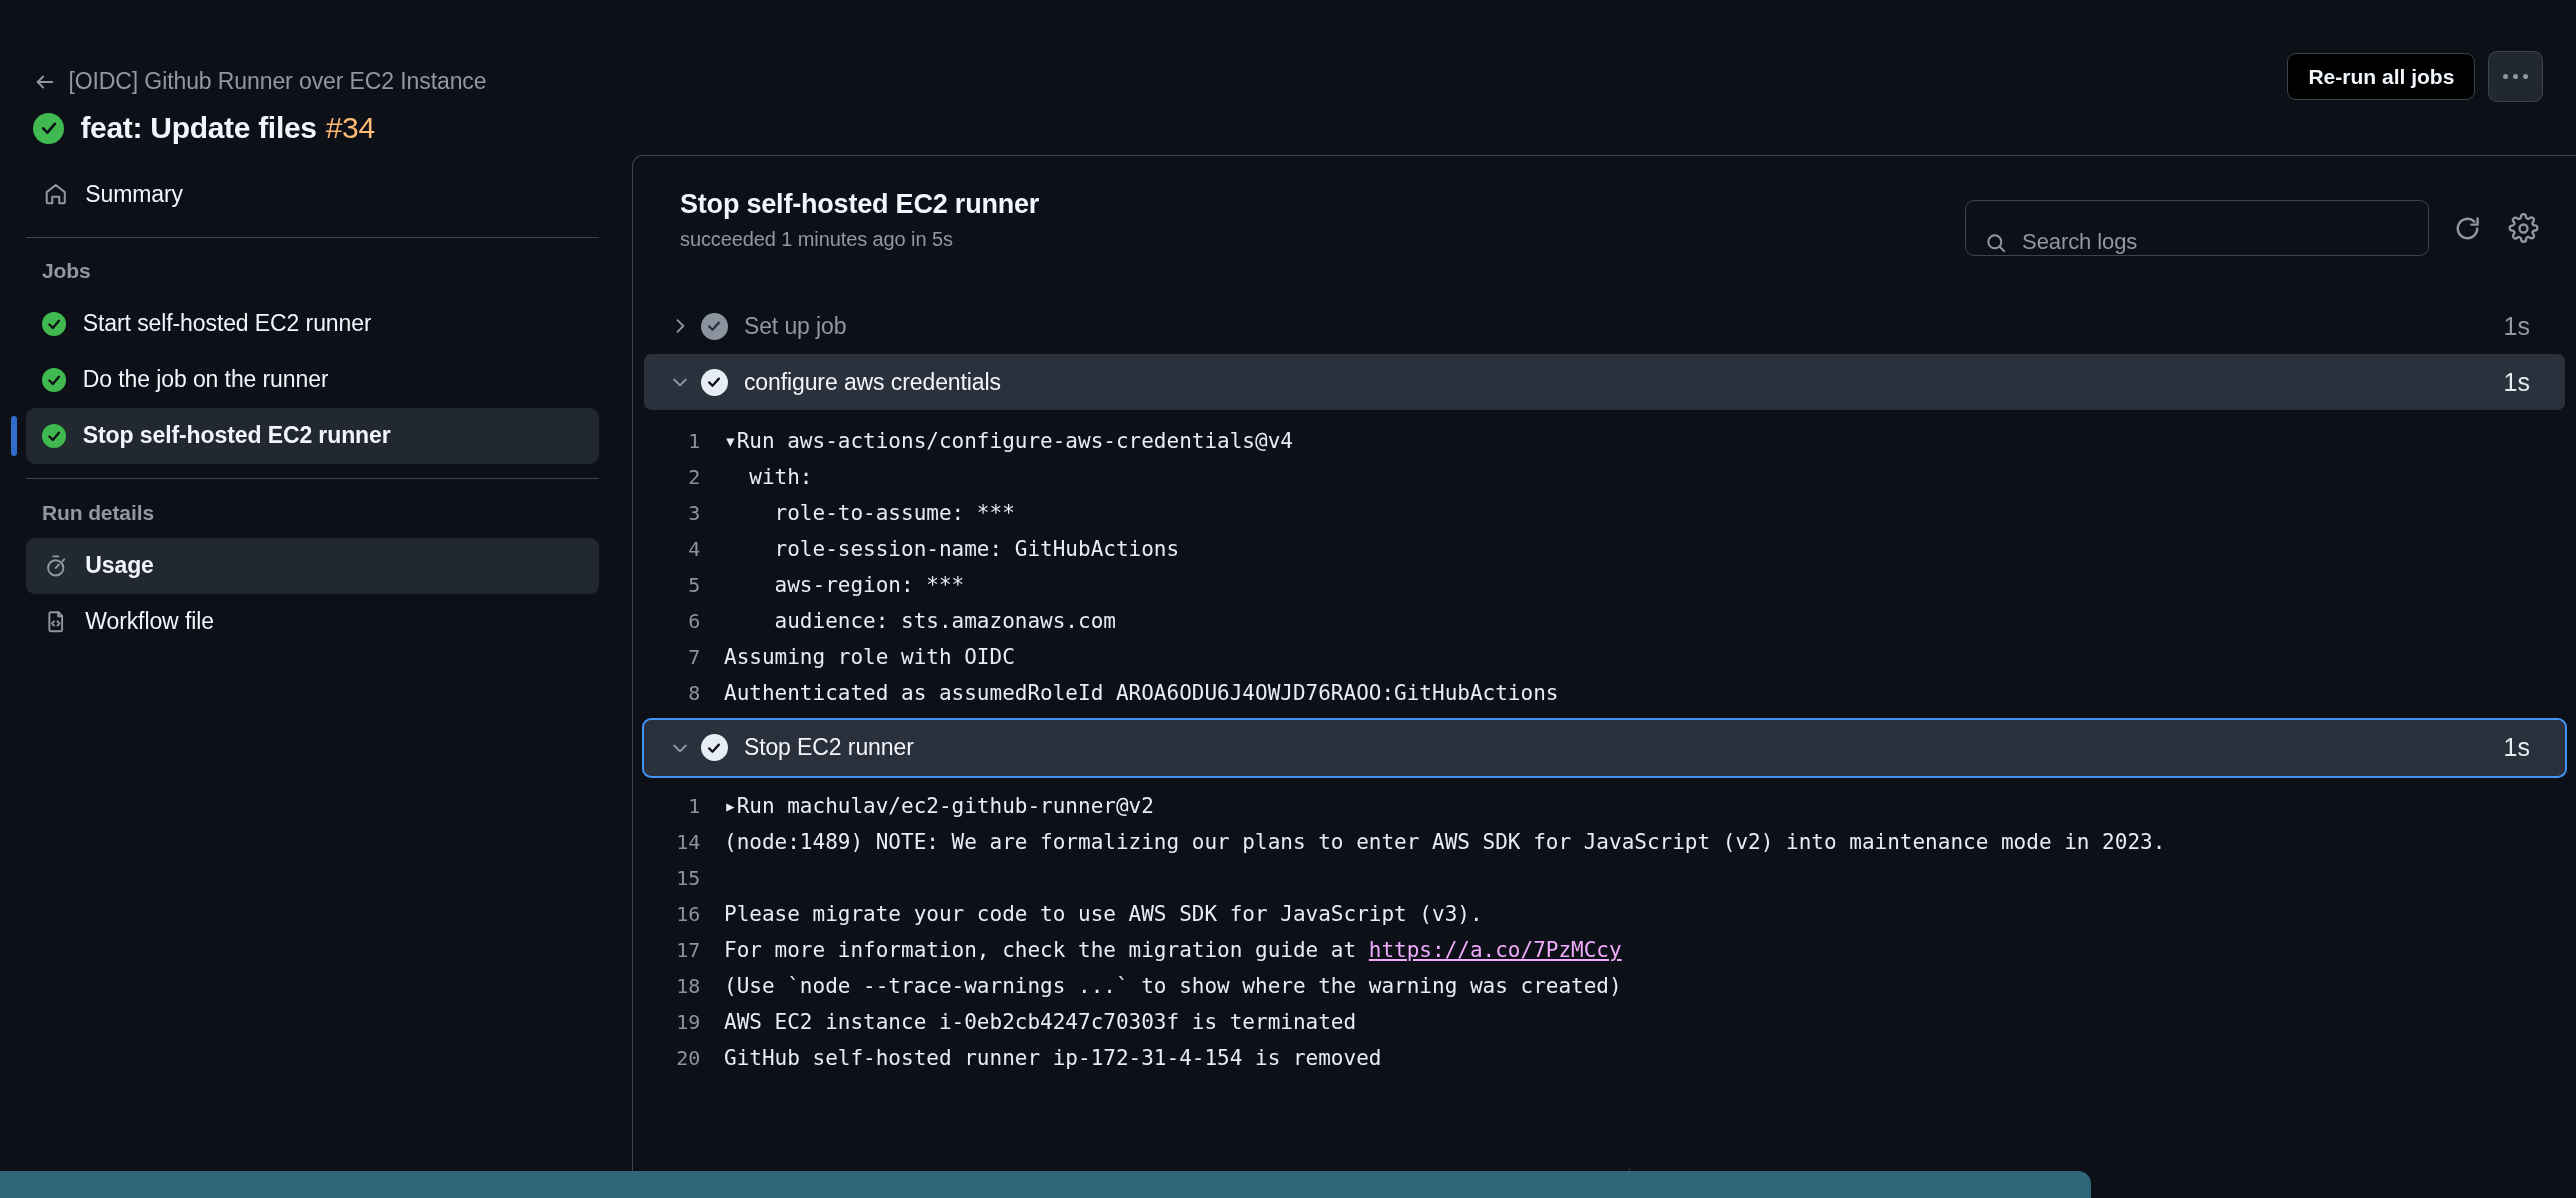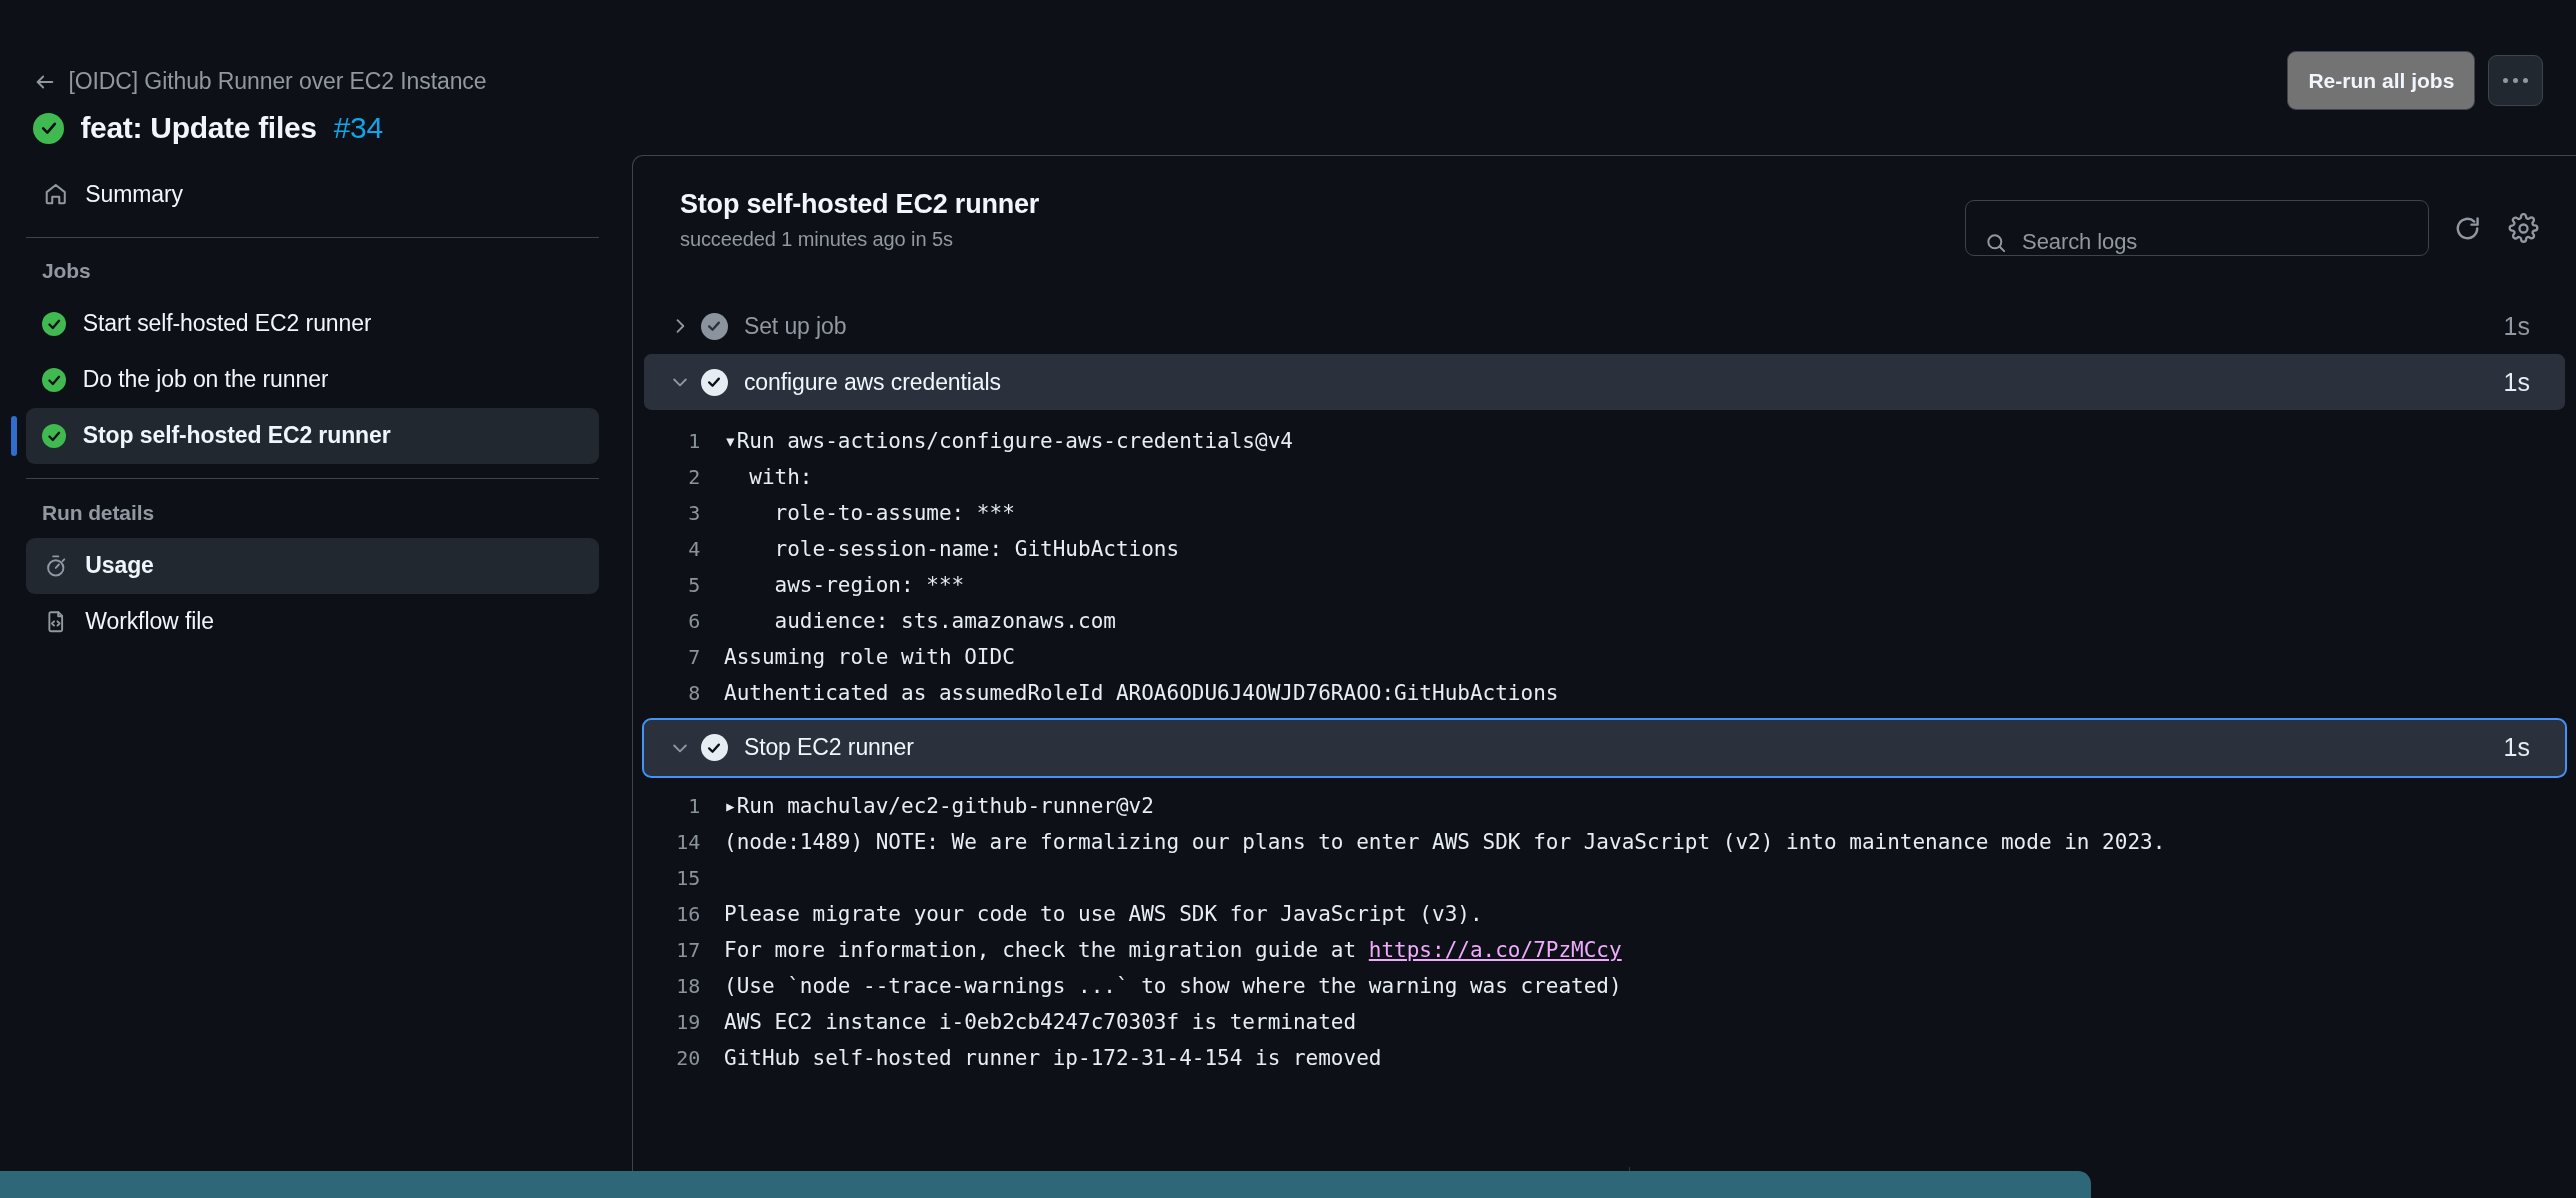--- a/index.html
+++ b/index.html
@@ -37,31 +37,31 @@
   .status-dot-lg {
     width: 31px; height: 31px; border-radius: 50%;
     background: #3fb950; flex: none;
     display: flex; align-items: center; justify-content: center;
   }
   .status-dot-lg svg { width: 20px; height: 20px; }
   .run-title {
     font-size: 30px; font-weight: 700; color: #f0f6fc;
     letter-spacing: -0.3px; white-space: nowrap;
   }
-  .run-number { font-weight: 400; color: #0ea5e9; margin-left: 17px; }
+  .run-number { font-weight: 400; color: #fdba74; margin-left: 9px; }
 
   .header-actions {
     position: absolute; right: 33px; top: 51px;
     display: flex; align-items: center; gap: 12.7px;
   }
   .btn-rerun {
-    background: #737373; border: 0.9px solid #3d444d;
+    background: #000000; border: 0.9px solid #3d444d;
     border-radius: 9px; color: #f0f6fc;
     font-size: 21px; font-weight: 600;
-    padding: 0 20px; height: 59px;
+    padding: 0 20px; height: 47px;
     display: flex; align-items: center;
     font-family: "Liberation Sans", sans-serif;
     cursor: pointer; white-space: nowrap;
   }
   .btn-kebab {
     background: #212830; border: 0.9px solid #3d444d;
     border-radius: 9px; width: 55px; height: 51px;
     display: flex; align-items: center; justify-content: center;
     color: #9198a1; cursor: pointer;
   }

